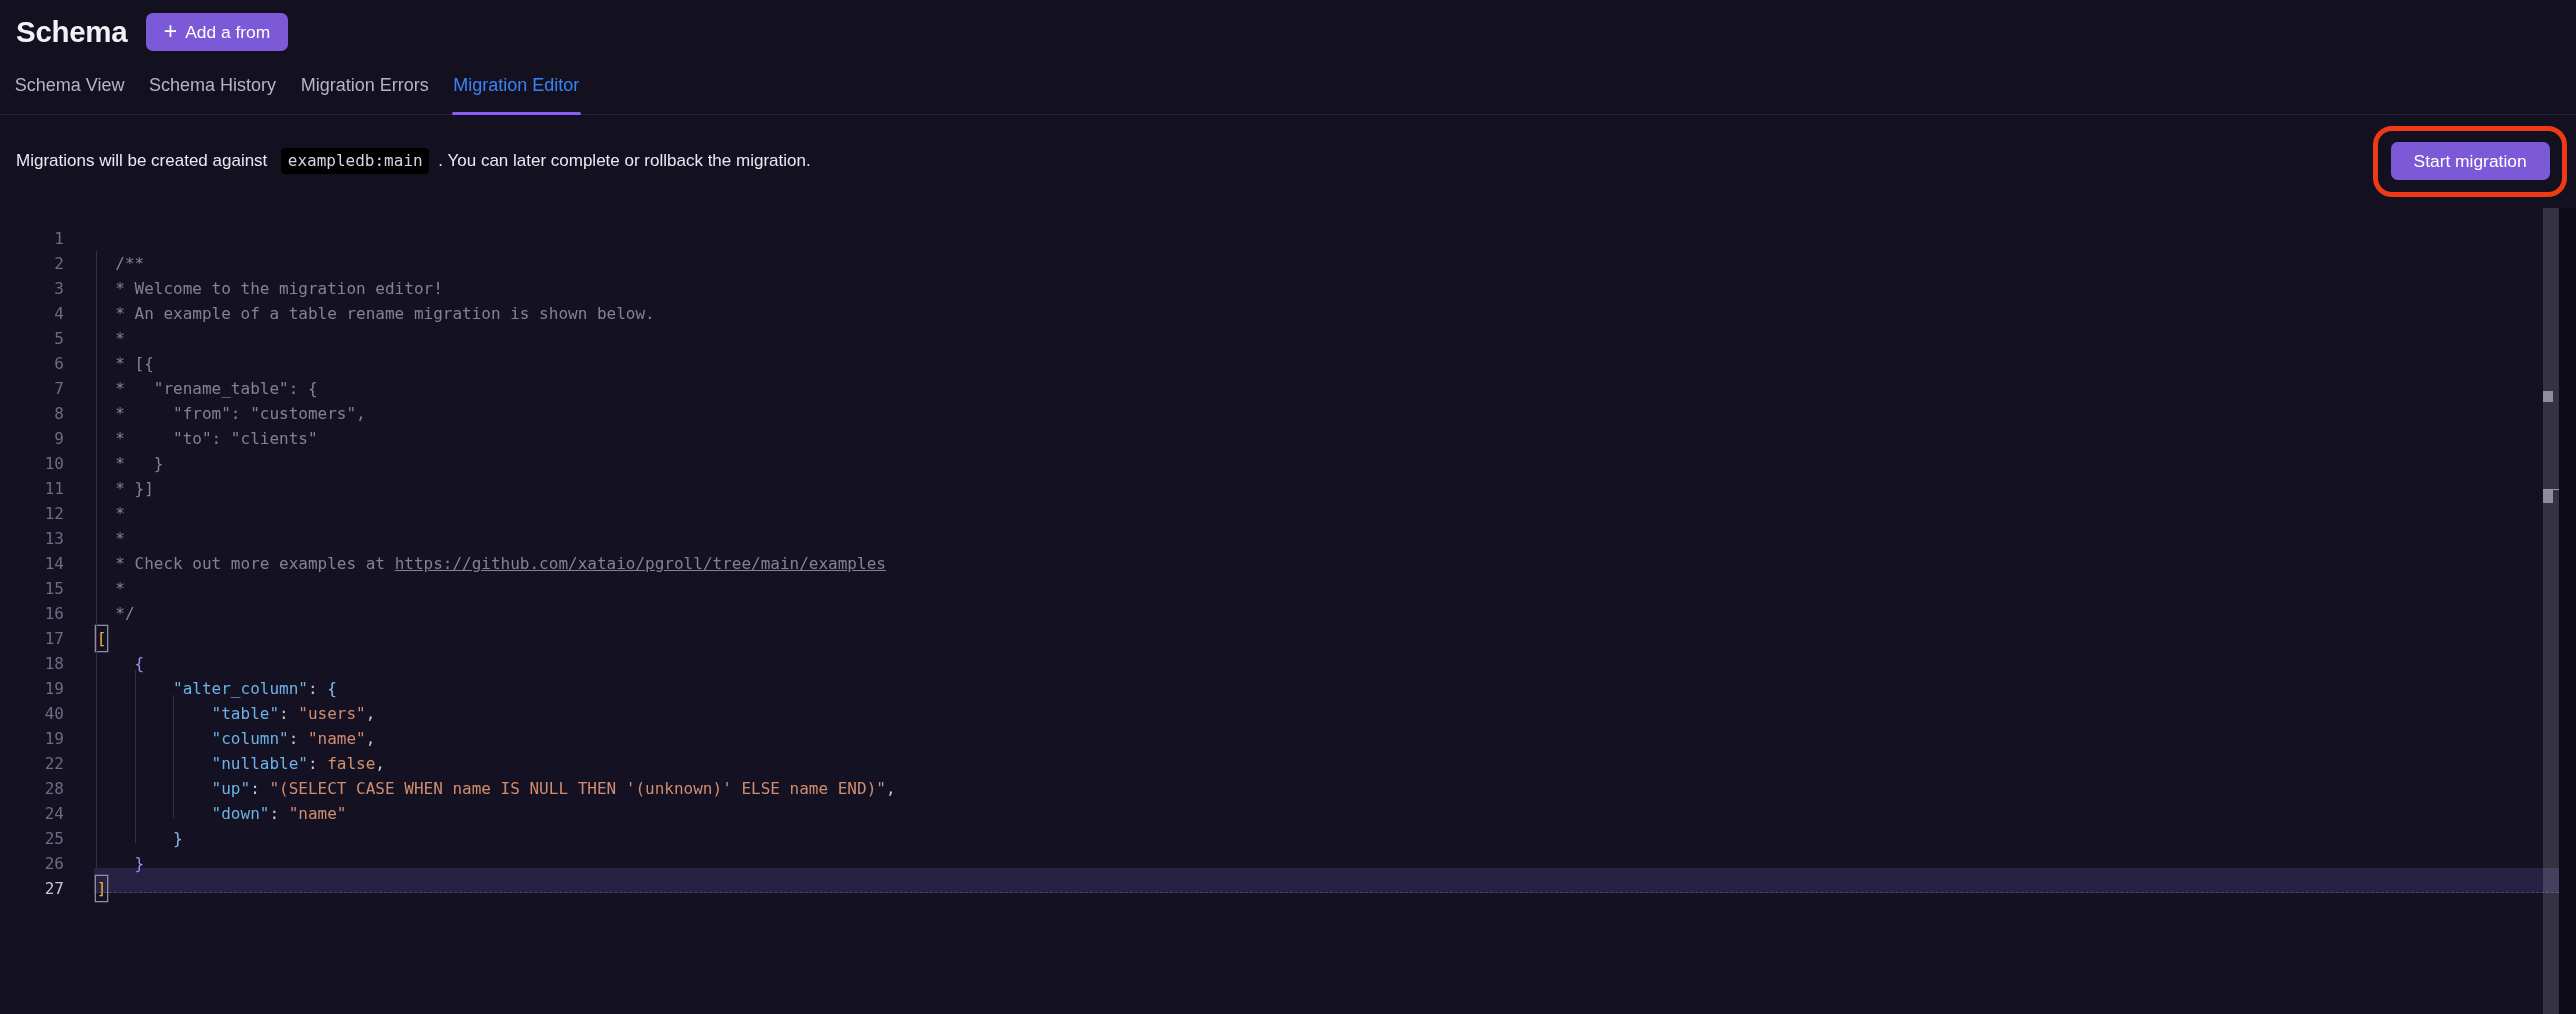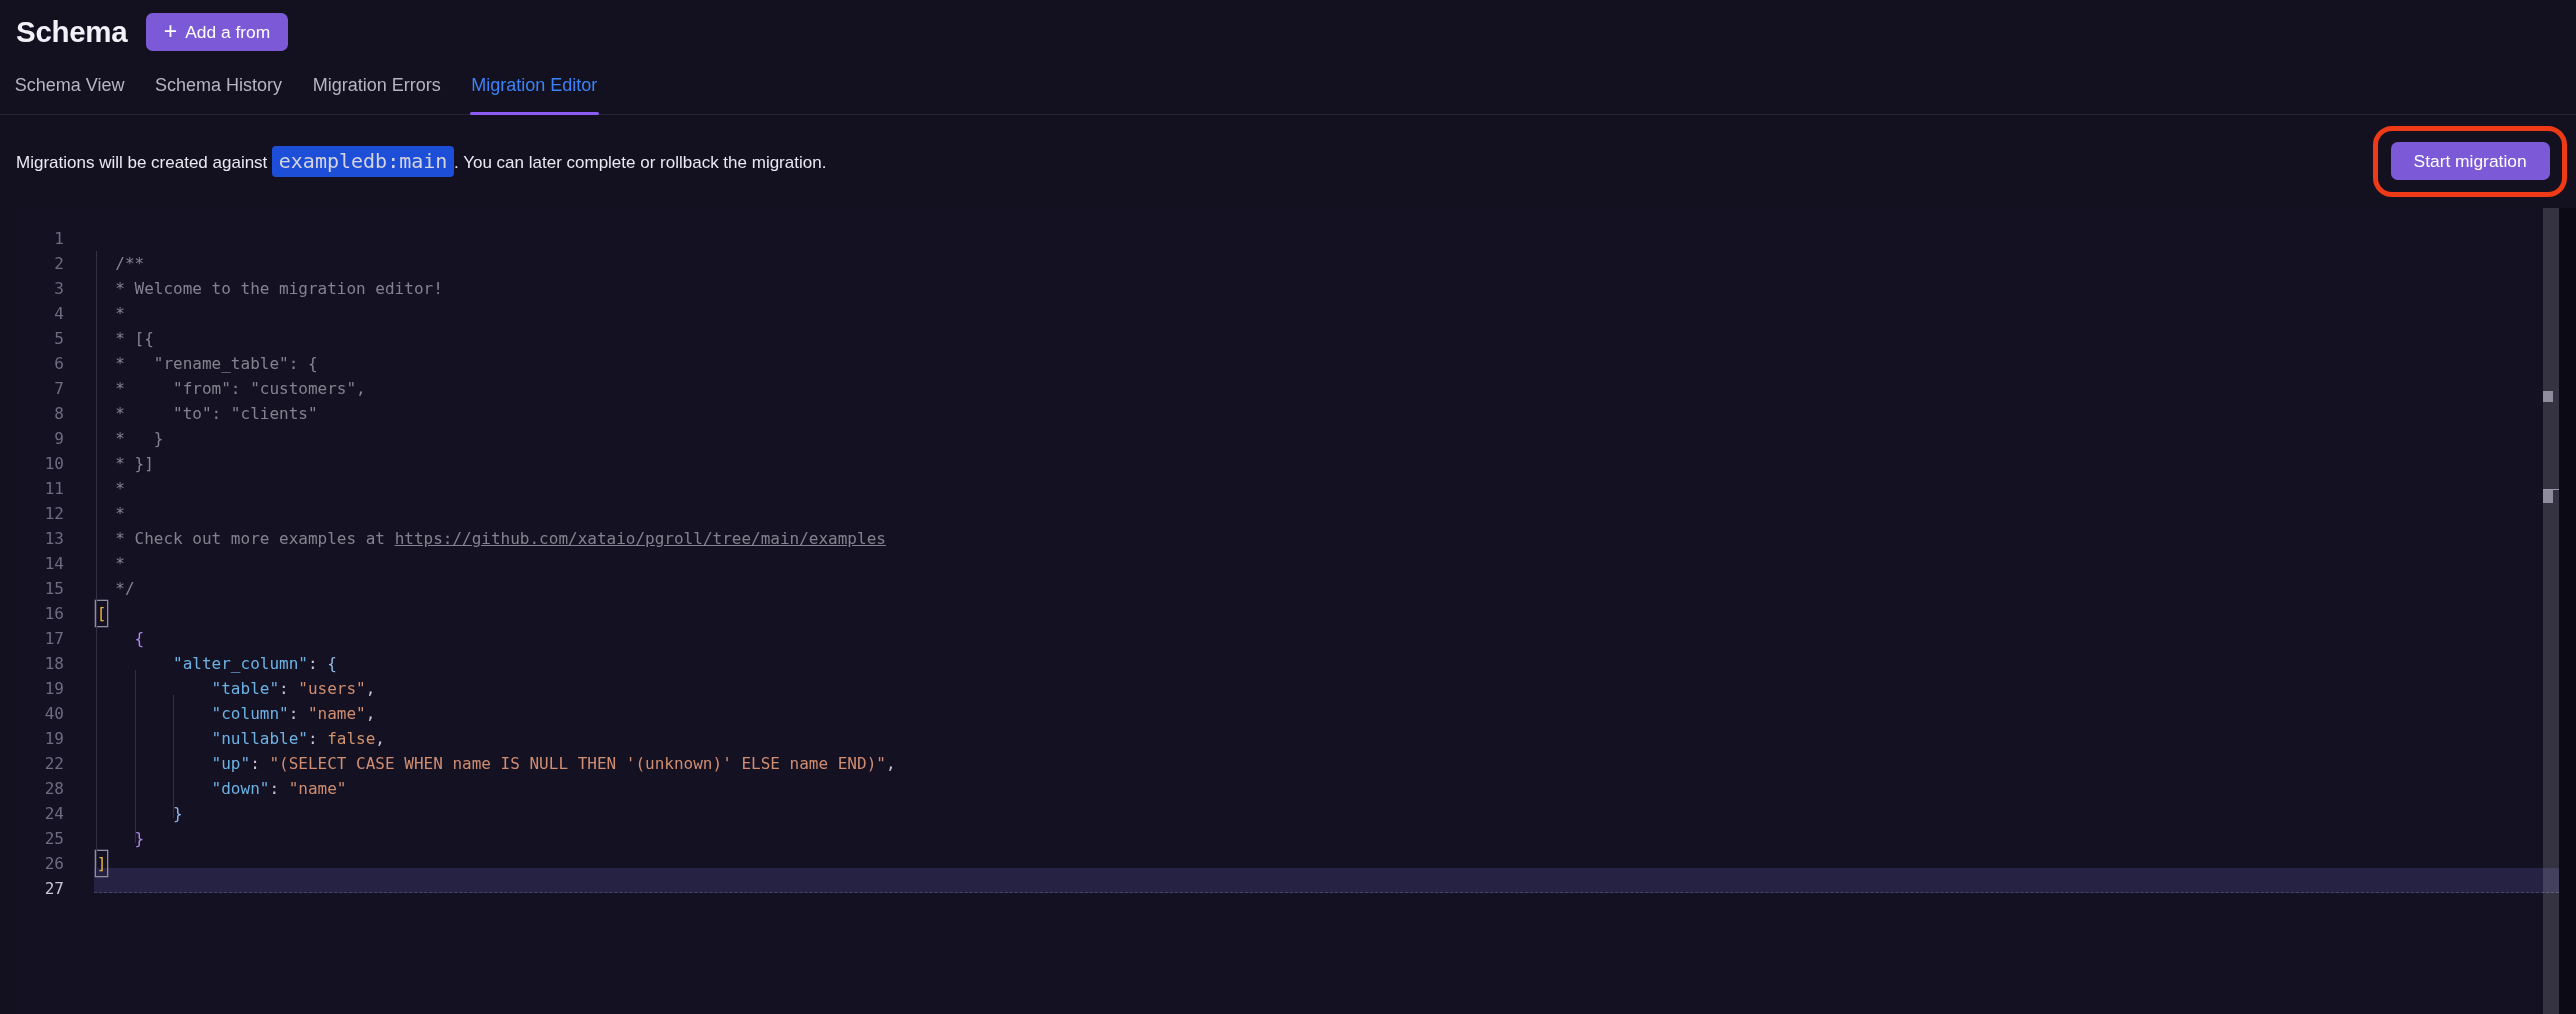--- a/index.html
+++ b/index.html
@@ -17,42 +17,42 @@
   .btn {
     background:#7c5ad7; color:#ffffff; border:none; border-radius:6.7px;
     height:38px; display:inline-flex; align-items:center; justify-content:center;
     font-size:17.4px; font-family:"Liberation Sans", sans-serif; cursor:pointer;
   }
   .add-table-btn { margin-left:19px; padding:0 17.4px; gap:8px; }
   .plus-glyph { font-size:23px; font-weight:400; line-height:1; margin-top:-2px; }
 
   
   .tabbar {
-    display:flex; gap:28px; padding:0 0 0 13.4px; margin-top:6.7px;
+    display:flex; gap:22px; padding:0 0 0 13.4px; margin-top:6.7px;
     border-bottom:1.3px solid #272435; height:50px; align-items:flex-end;
   }
   .tab {
     font-size:18px; font-weight:500; color:#b7b4c2; padding:0 1.3px 18px 1.3px;
     position:relative; cursor:pointer; white-space:nowrap;
   }
   .tab.active { color:#3b82f6; }
   .tab.active::after {
     content:""; position:absolute; left:0; right:0; bottom:-1.3px; height:3.4px;
     background:#8b5cf6; border-radius:2px;
   }
 
   
   .info-row {
     display:flex; align-items:center; justify-content:space-between;
     margin-top:10.7px; padding:0 8.7px 0 16px; height:72px;
   }
   .info-text { font-size:17px; color:#eae8f1; }
   .code-chip {
-    font-family:"DejaVu Sans Mono", monospace; font-size:20px; color:#d6d4e0;
-    background:#1d4ed8; border-radius:4px; padding:3.4px 6.7px; margin:0 0;
+    font-family:"DejaVu Sans Mono", monospace; font-size:16px; color:#d6d4e0;
+    background:#000000; border-radius:4px; padding:3.4px 6.7px; margin:0 9px;
   }
   .annotation-ring {
     border:5.4px solid #ee3a16; border-radius:19px; padding:11.4px 12.7px;
     display:inline-block;
   }
   .start-btn { padding:0 23px; }
 
   
   .editor {
     position:absolute; left:16px; right:17px; top:208px; bottom:0;
@@ -156,20 +156,21 @@
       <div class="ln">25</div>
       <div class="ln">26</div>
       <div class="ln active">27</div>
     </div>
   <div class="code-area">
     <div class="active-line-bg" style="top: 642px;"></div>
     <div class="code-lines">
         <div class="cl"></div>
         <div class="cl"><span class="tk-cm">  /**</span></div>
         <div class="cl"><span class="tk-cm">  * Welcome to the migration editor!</span></div>
+        <div class="cl"><span class="tk-cm">  * An example of a table rename migration is shown below.</span></div>
         <div class="cl"><span class="tk-cm">  *</span></div>
         <div class="cl"><span class="tk-cm">  * [{</span></div>
         <div class="cl"><span class="tk-cm">  *   "rename_table": {</span></div>
         <div class="cl"><span class="tk-cm">  *     "from": "customers",</span></div>
         <div class="cl"><span class="tk-cm">  *     "to": "clients"</span></div>
         <div class="cl"><span class="tk-cm">  *   }</span></div>
         <div class="cl"><span class="tk-cm">  * }]</span></div>
         <div class="cl"><span class="tk-cm">  *</span></div>
         <div class="cl"><span class="tk-cm">  *</span></div>
         <div class="cl"><span class="tk-cm">  * Check out more examples at </span><span class="tk-lk">https://github.com/xataio/pgroll/tree/main/examples</span></div>

